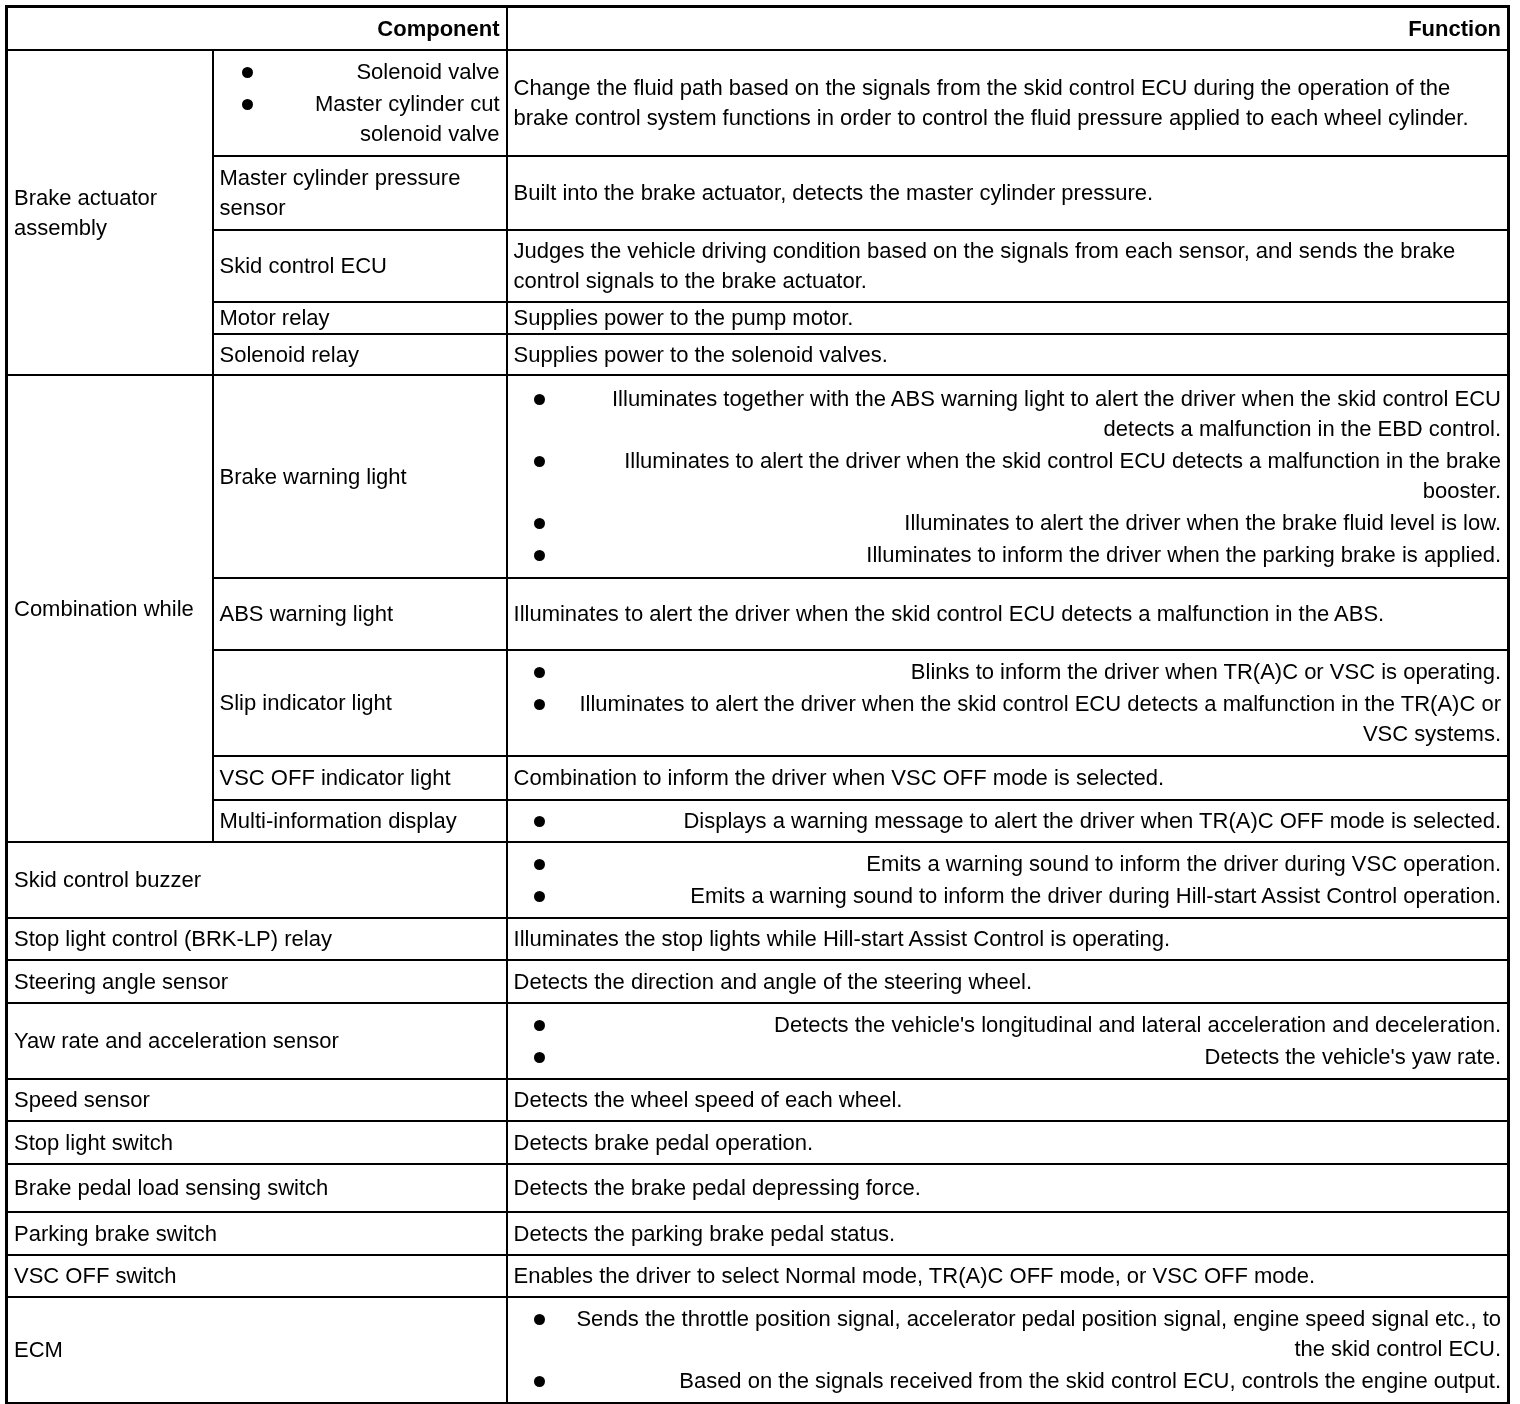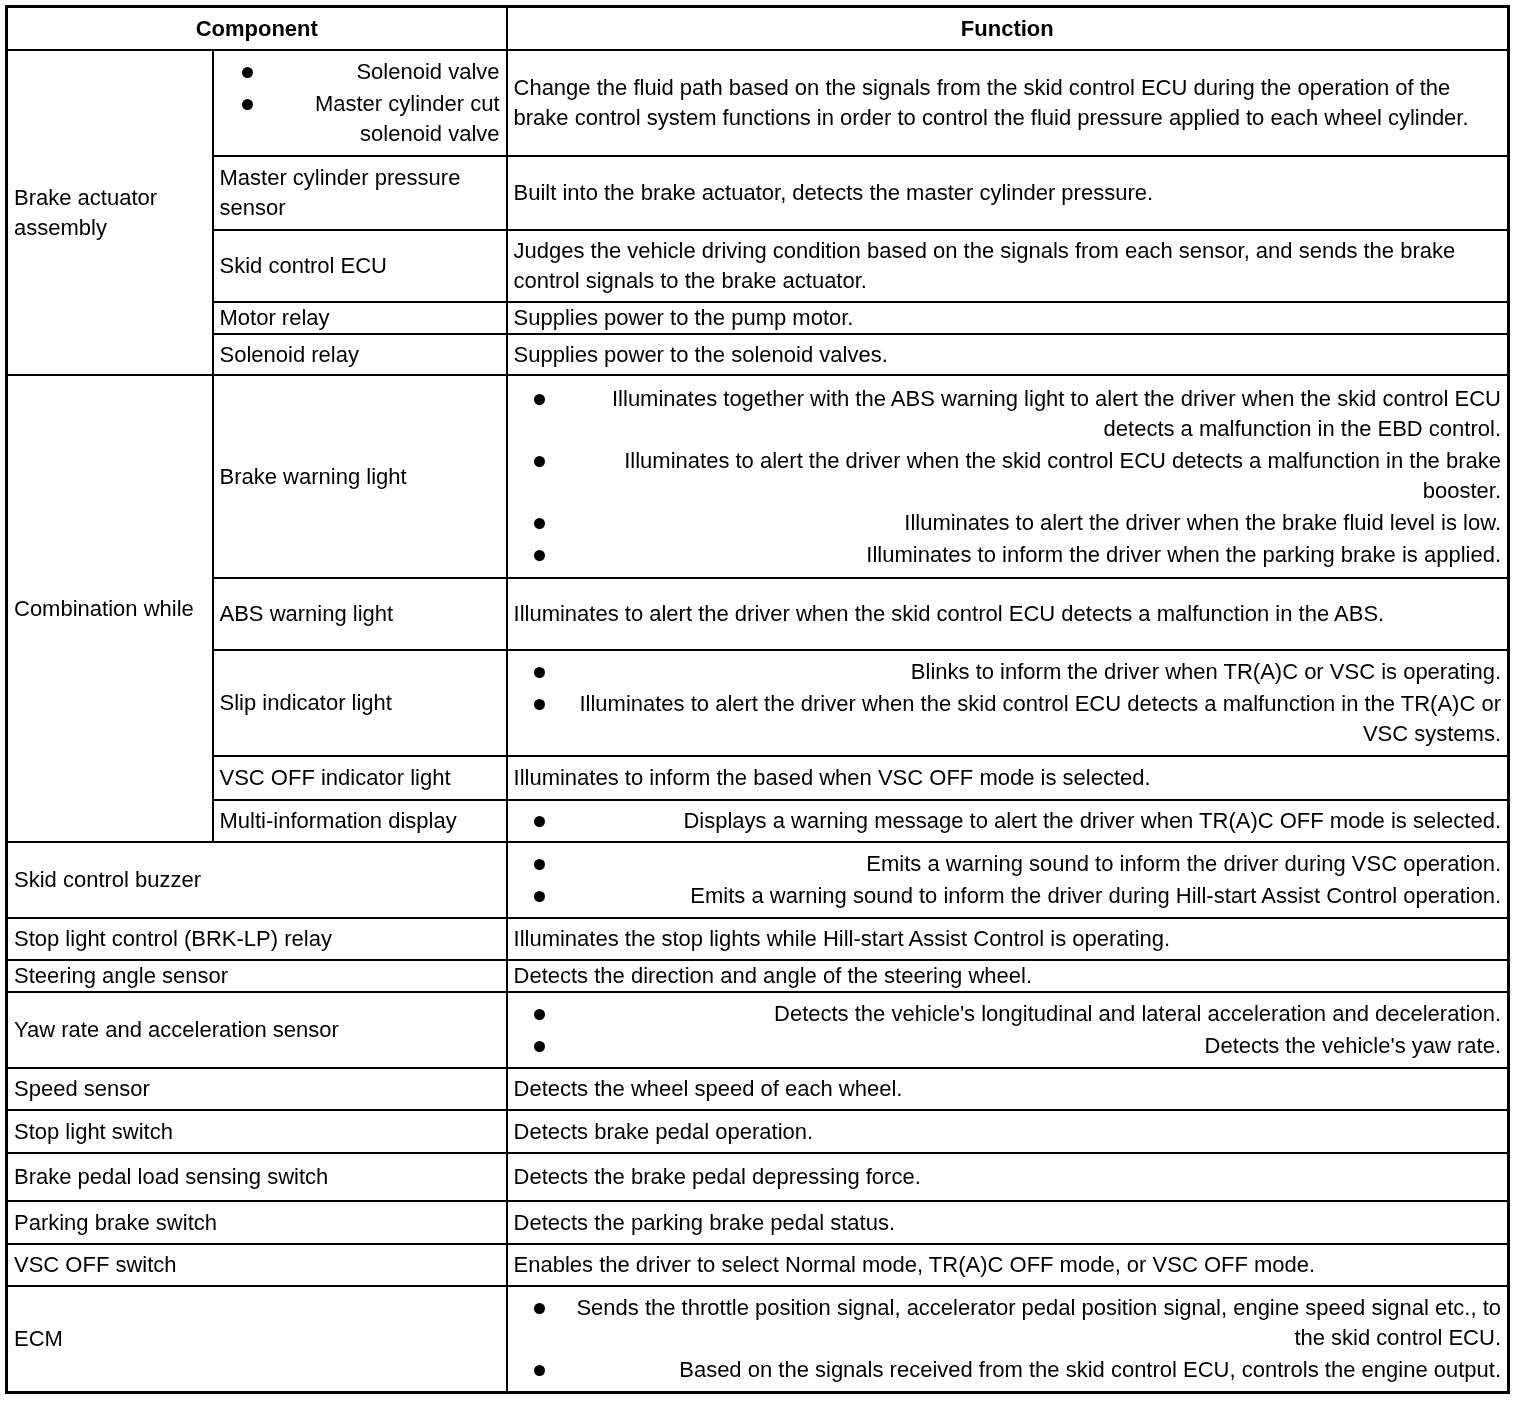--- a/index.html
+++ b/index.html
@@ -17,21 +17,21 @@
     #doc-table td, #doc-table th {
       border: 2px solid #000;
       padding: 0 6px;
       vertical-align: middle;
       line-height: 30px;
       text-align: left;
       font-weight: normal;
     }
     #doc-table th {
       font-weight: bold;
-      text-align: center;
+      text-align: right;
       height: 41px;
     }
     .col-a { width: 206px; }
     .col-b { width: 294px; }
     .col-c { width: 1002px; }
     ul.bl { list-style: none; margin: 0; padding: 0; text-align: right; }
     ul.bl li { position: relative; padding-left: 50px; line-height: 30px; margin: 2px 0; }
     ul.bl li::before {
       content: ""; position: absolute; left: 20px; top: 10px;
       width: 11px; height: 11px; border-radius: 50%; background: #000;
@@ -104,21 +104,21 @@
       <td>Slip indicator light</td>
       <td class="cell-pad">
         <ul class="bl">
           <li>Blinks to inform the driver when TR(A)C or VSC is operating.</li>
           <li>Illuminates to alert the driver when the skid control ECU detects a malfunction in the TR(A)C or VSC systems.</li>
         </ul>
       </td>
     </tr>
     <tr style="height:44px">
       <td>VSC OFF indicator light</td>
-      <td>Illuminates to inform the based when VSC OFF mode is selected.</td>
+      <td>Combination to inform the driver when VSC OFF mode is selected.</td>
     </tr>
     <tr style="height:42px">
       <td>Multi-information display</td>
       <td>
         <ul class="bl">
           <li>Displays a warning message to alert the driver when TR(A)C OFF mode is selected.</li>
         </ul>
       </td>
     </tr>
 
@@ -128,21 +128,21 @@
         <ul class="bl">
           <li>Emits a warning sound to inform the driver during VSC operation.</li>
           <li>Emits a warning sound to inform the driver during Hill-start Assist Control operation.</li>
         </ul>
       </td>
     </tr>
     <tr style="height:42px">
       <td colspan="2">Stop light control (BRK-LP) relay</td>
       <td>Illuminates the stop lights while Hill-start Assist Control is operating.</td>
     </tr>
-    <tr style="height:32px">
+    <tr style="height:43px">
       <td colspan="2">Steering angle sensor</td>
       <td>Detects the direction and angle of the steering wheel.</td>
     </tr>
     <tr style="height:75px">
       <td colspan="2">Yaw rate and acceleration sensor</td>
       <td class="cell-pad">
         <ul class="bl">
           <li>Detects the vehicle's longitudinal and lateral acceleration and deceleration.</li>
           <li>Detects the vehicle's yaw rate.</li>
         </ul>

